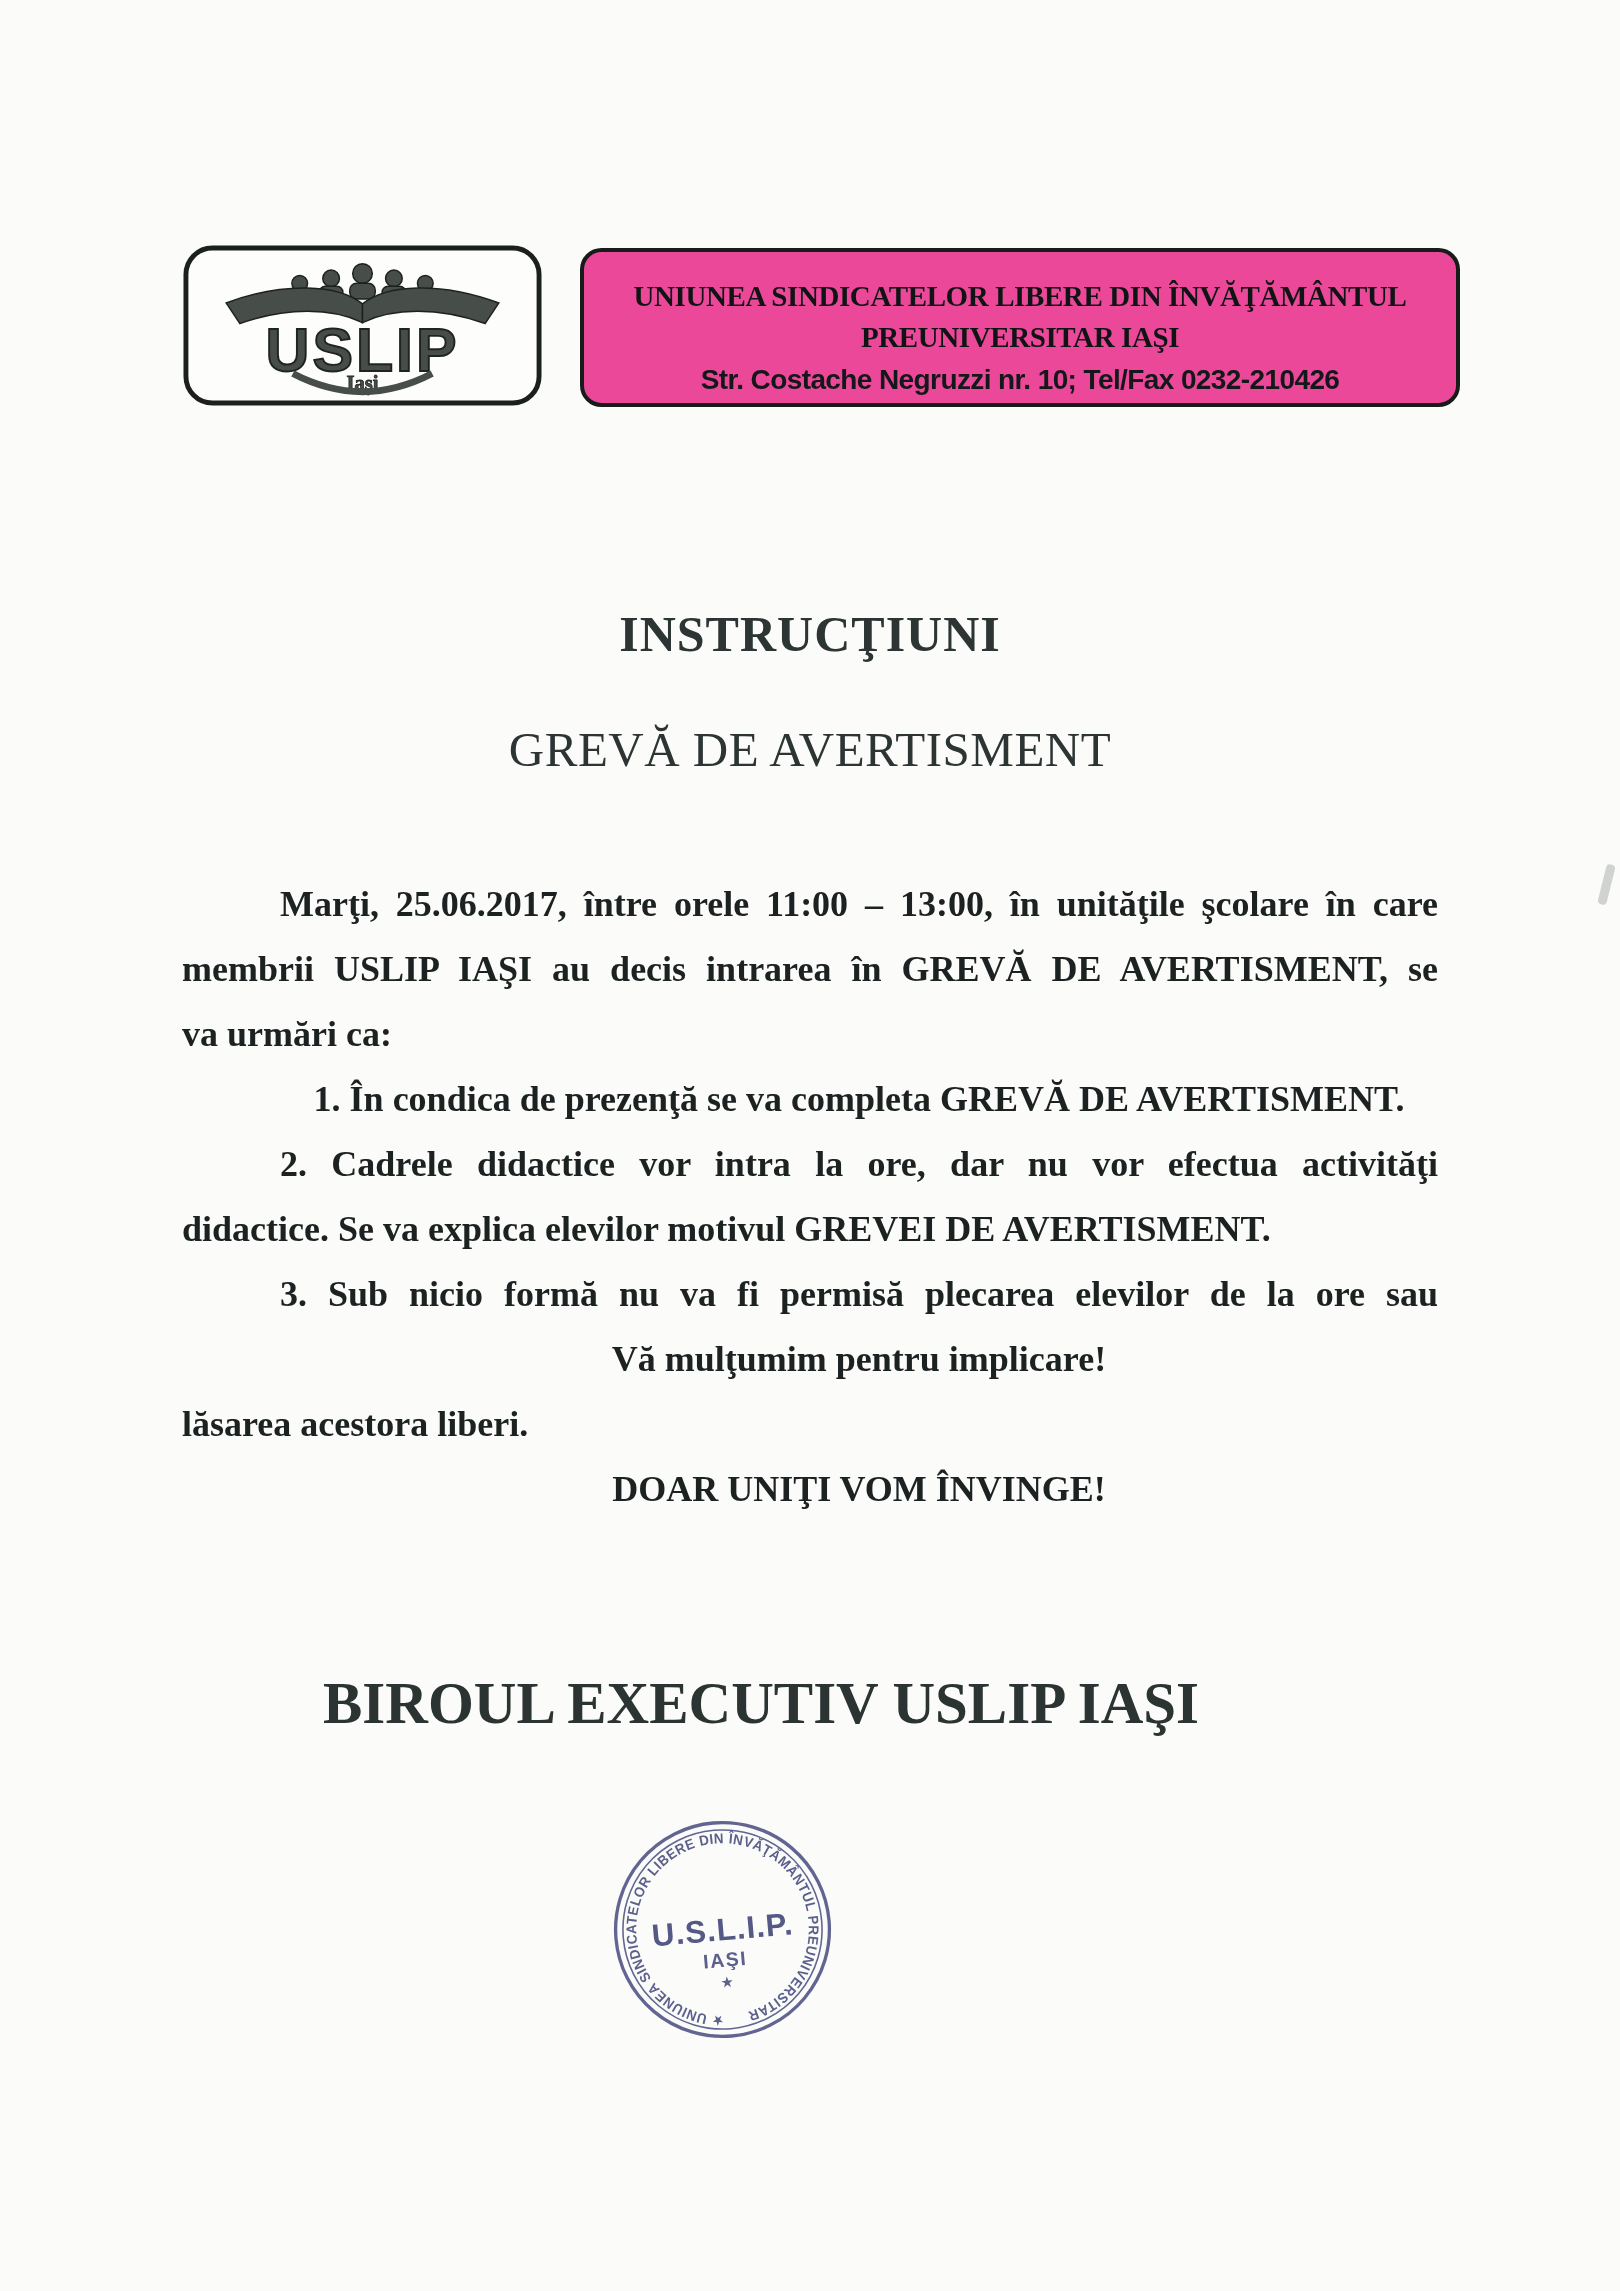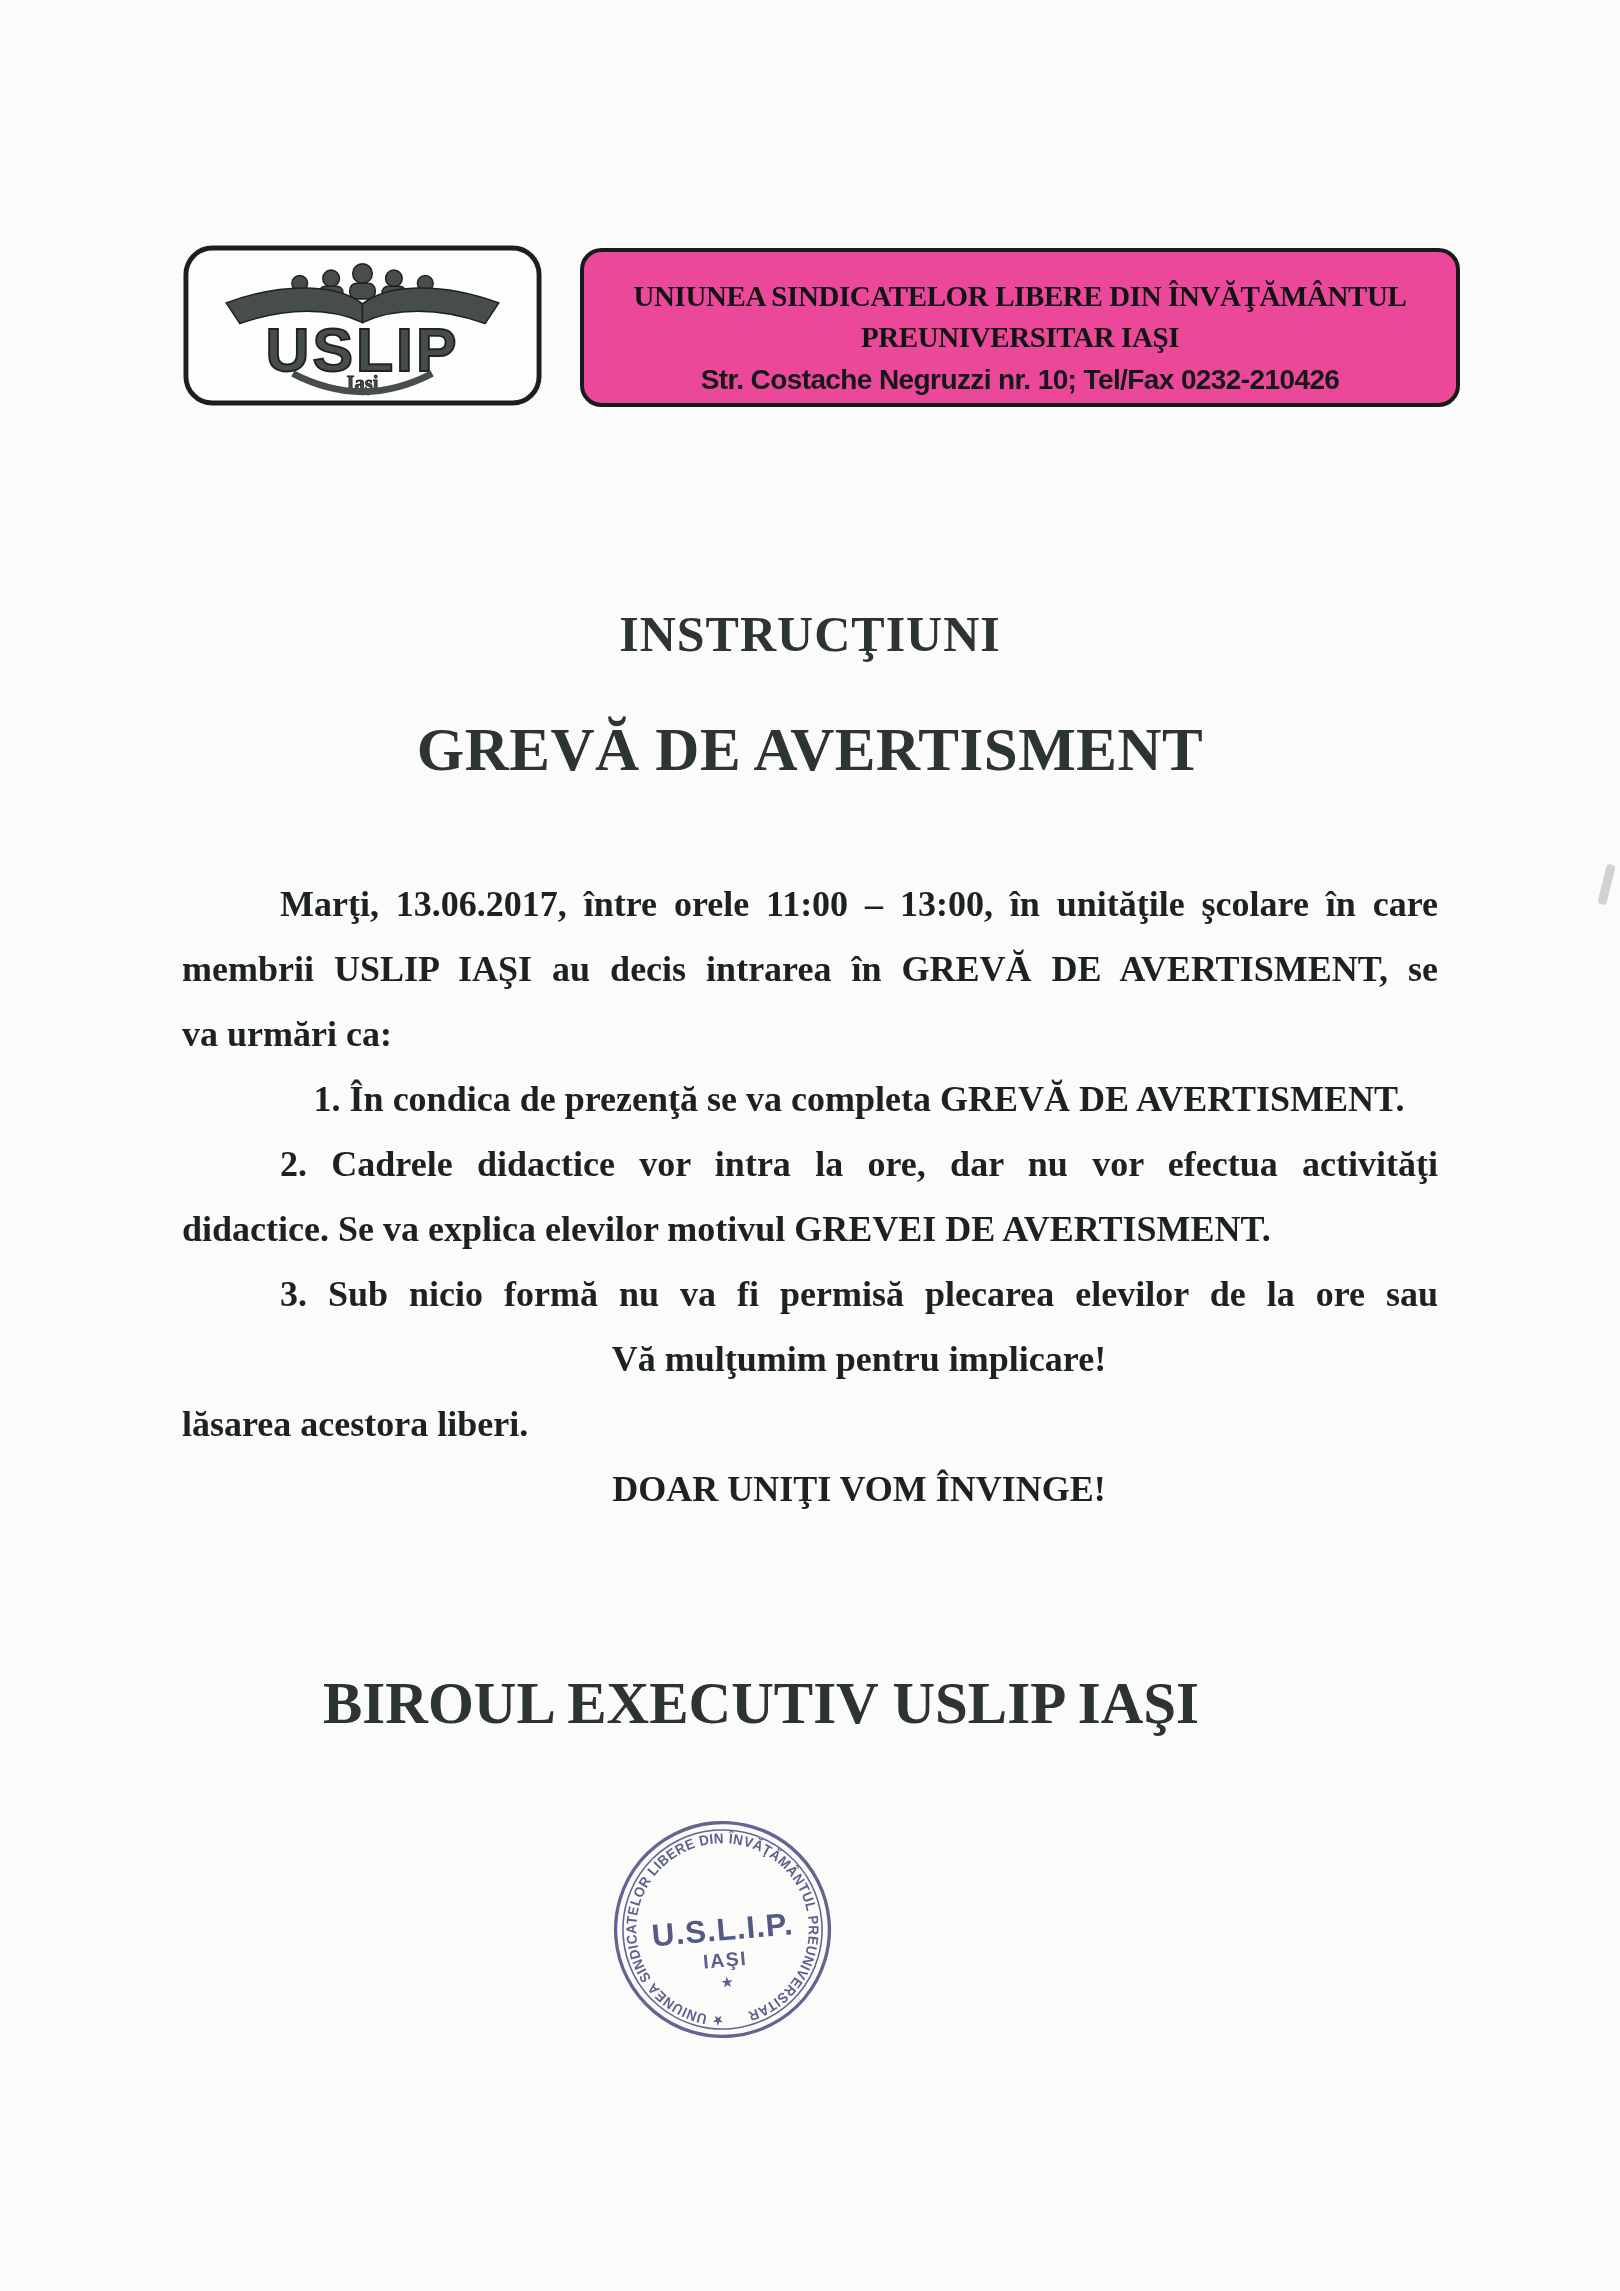--- a/index.html
+++ b/index.html
@@ -21,21 +21,21 @@
   }
   .union-line{font-weight:bold;font-size:29px;line-height:41px;letter-spacing:-0.4px;}
   .union-addr{
     font-family:"Liberation Sans","DejaVu Sans",sans-serif;
     font-weight:bold;font-size:28px;line-height:43px;letter-spacing:-0.6px;
     color:#14181a;
   }
   
   .title-wrap{position:absolute;left:182px;width:1256px;text-align:center;color:#2c3434;}
   #title1{top:600px;font-size:50px;font-weight:bold;line-height:69px;letter-spacing:1px;}
-  #title2{top:715px;font-size:61px;font-weight:bold;line-height:69px;letter-spacing:0.5px;}
+  #title2{top:715px;font-size:49px;font-weight:normal;line-height:69px;letter-spacing:0.5px;}
   
   .doc-body{
     position:absolute;left:182px;top:872px;width:1256px;
     font-size:36px;font-weight:bold;line-height:65px;color:#1c2222;
   }
   .bline{width:100%;}
   .bline.indent{text-indent:98px;text-align:center;}
   .bline.just{text-align:justify;text-align-last:justify;}
   
   .signature{
@@ -84,21 +84,21 @@
   <div class="union-box">
     <div class="union-line">UNIUNEA SINDICATELOR LIBERE DIN ÎNVĂŢĂMÂNTUL</div>
     <div class="union-line">PREUNIVERSITAR IAŞI</div>
     <div class="union-addr">Str. Costache Negruzzi nr. 10; Tel/Fax  0232-210426</div>
   </div>
 
   <div id="title1" class="title-wrap">INSTRUCŢIUNI</div>
   <div id="title2" class="title-wrap">GREVĂ DE AVERTISMENT</div>
 
   <div class="doc-body">
-    <div class="bline indent just">Marţi, 13.06.2017, între orele 11:00 – 13:00, în unităţile şcolare în care</div>
+    <div class="bline indent just">Marţi, 25.06.2017, între orele 11:00 – 13:00, în unităţile şcolare în care</div>
     <div class="bline just">membrii USLIP IAŞI au decis intrarea în GREVĂ DE AVERTISMENT, se</div>
     <div class="bline">va urmări ca:</div>
     <div class="bline indent">1. În condica de prezenţă se va completa GREVĂ DE AVERTISMENT.</div>
     <div class="bline indent just">2. Cadrele didactice vor intra la ore, dar nu vor efectua activităţi</div>
     <div class="bline">didactice. Se va explica elevilor motivul GREVEI DE AVERTISMENT.</div>
     <div class="bline indent just">3. Sub nicio formă nu va fi permisă plecarea elevilor de la ore sau</div>
     <div class="bline indent">Vă mulţumim pentru implicare!</div>
     <div class="bline">lăsarea acestora liberi.</div>
     <div class="bline indent">DOAR UNIŢI VOM ÎNVINGE!</div>
   </div>

